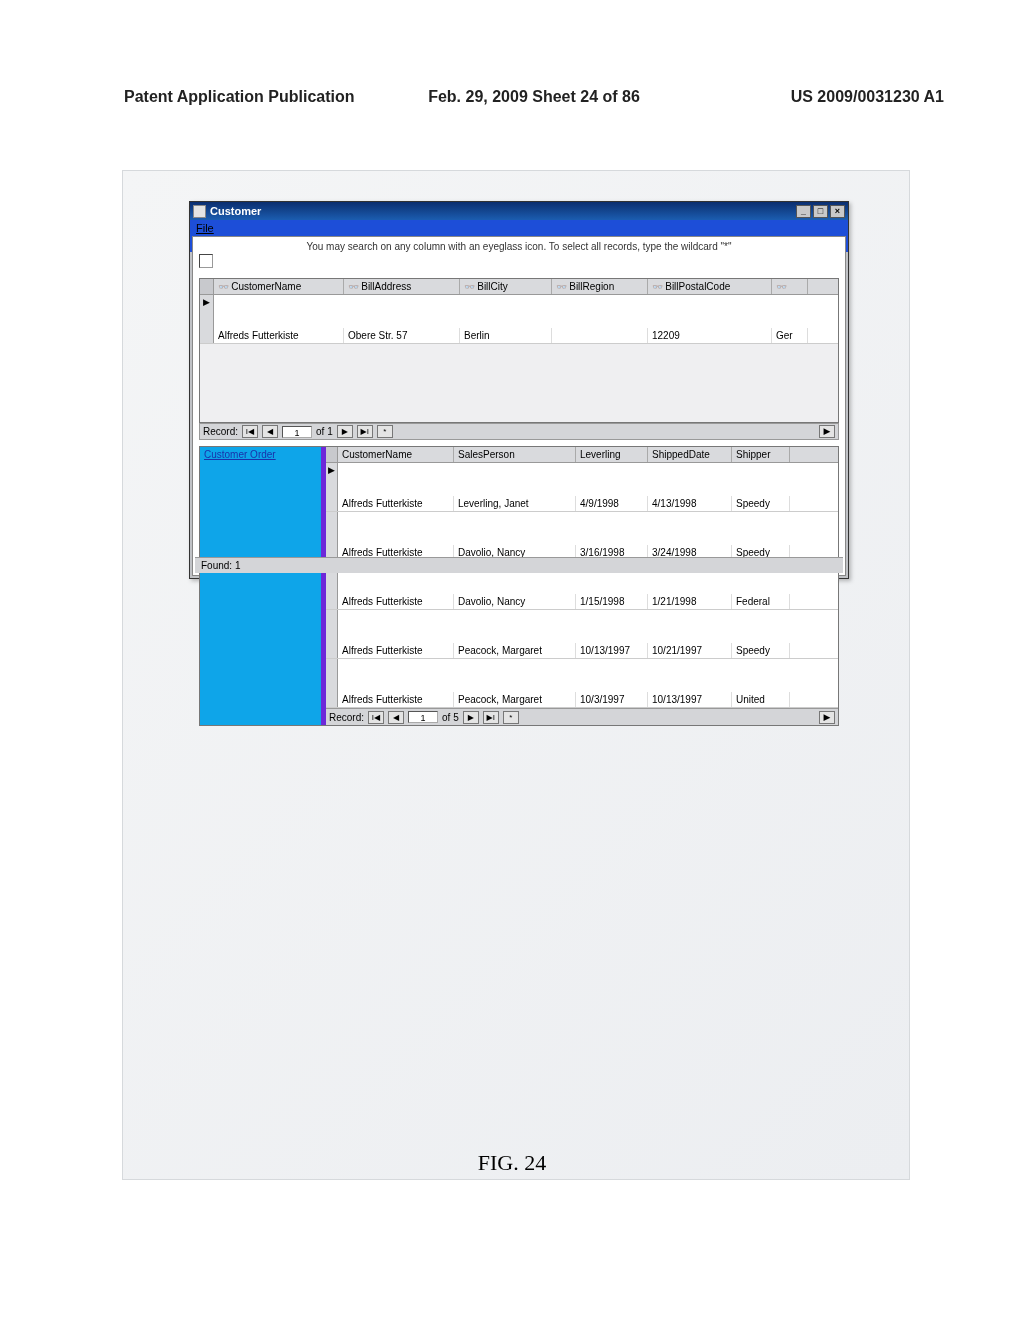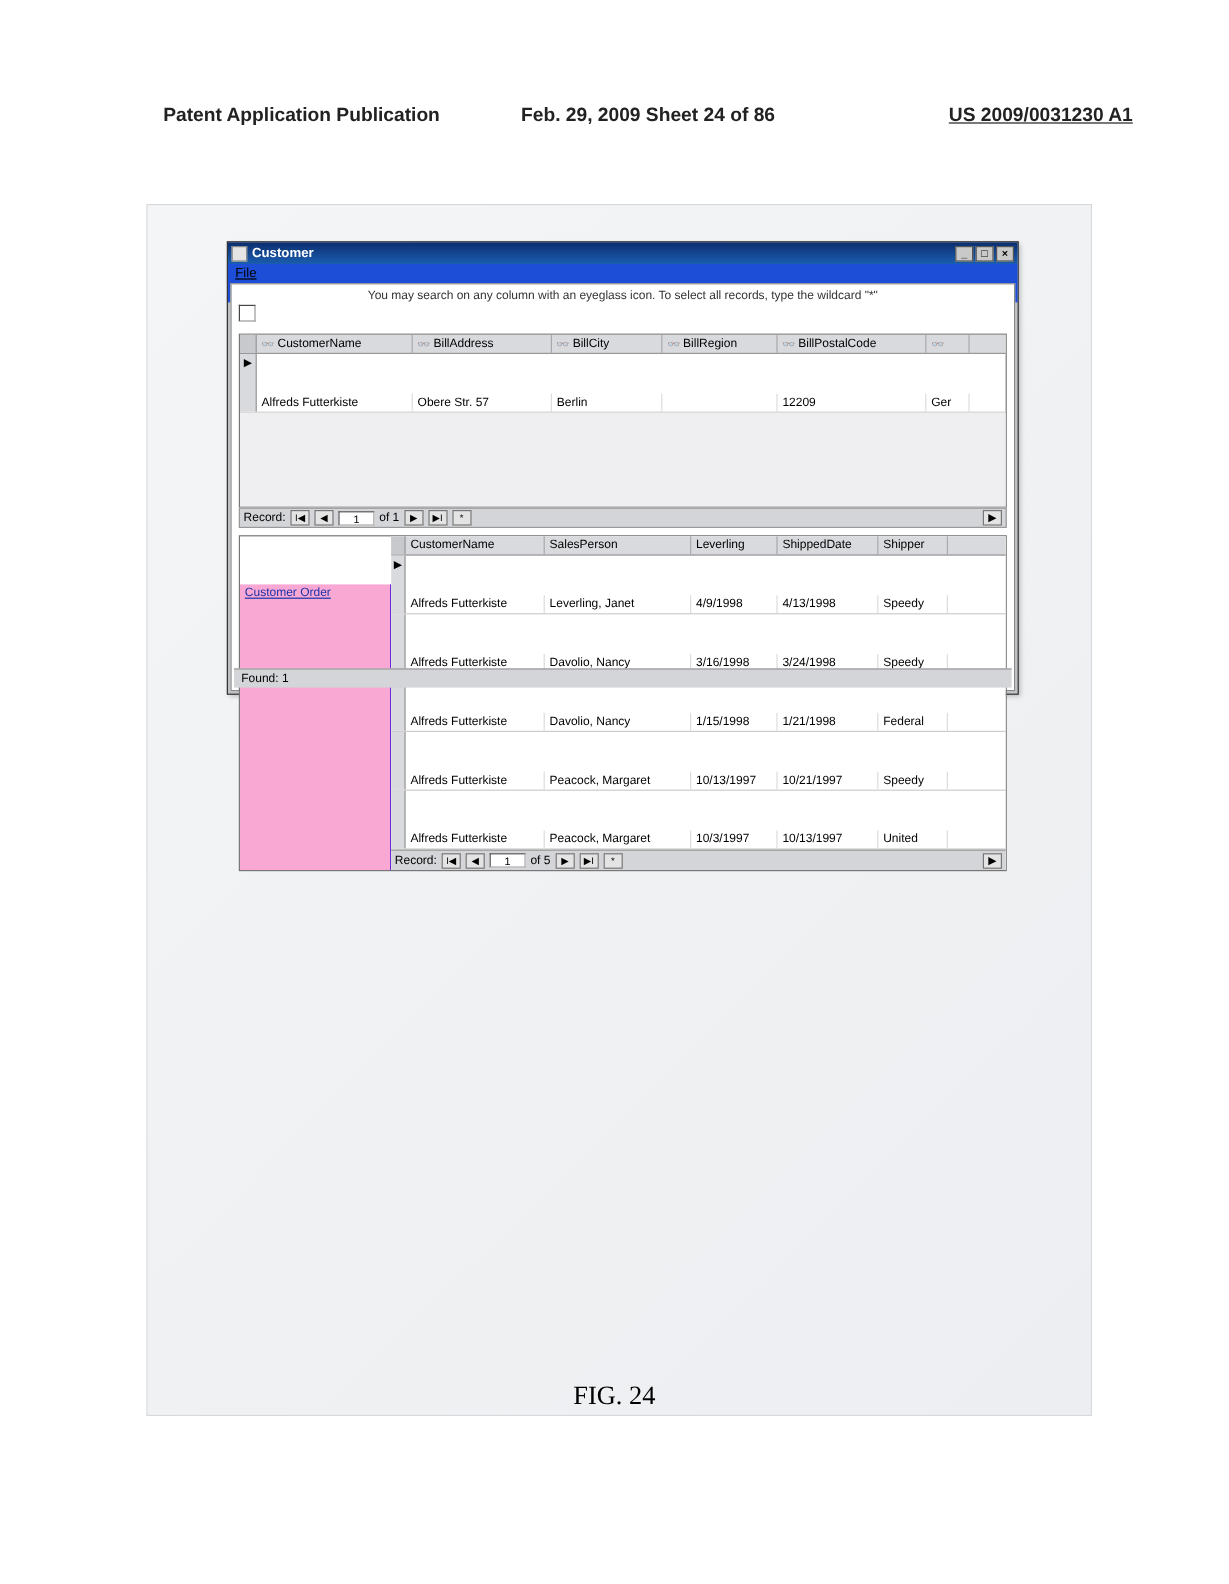--- a/index.html
+++ b/index.html
@@ -1,21 +1,21 @@
 <!DOCTYPE html>
 <html><head>
 <meta charset="utf-8">
 <style>
   * { box-sizing: border-box; margin: 0; padding: 0; }
   html, body { width: 1024px; height: 1320px; background: #fff; font-family: Arial, Helvetica, sans-serif; color: #000; }
   .page { position: relative; width: 1024px; height: 1320px; }
-  .header-line { position: absolute; top: 88px; left: 136px; right: 80px; font-size: 16px; color: #222; font-weight: bold; }
+  .header-line { position: absolute; top: 88px; left: 124px; right: 80px; font-size: 16px; color: #222; font-weight: bold; }
   .header-left { float: left; }
   .header-center { position: absolute; left: 50%; transform: translateX(-50%); }
-  .header-right { float: right; text-decoration: underline; }
+  .header-right { float: right; }
 
   .figure-area { position: absolute; top: 170px; left: 122px; width: 788px; height: 1010px; background: linear-gradient(135deg,#f4f5f6,#eceef1); border: 1px solid #d6d9dc; }
 
   .window { position: absolute; top: 30px; left: 66px; width: 660px; height: 378px; background: #c0c2c6; border: 1px solid #333; box-shadow: 2px 2px 4px rgba(0,0,0,.25); }
   .titlebar { height: 18px; background: linear-gradient(#0b2e6f,#1b5db0); color: #fff; font-size: 11px; font-weight: bold; display: flex; align-items: center; padding: 0 3px; }
   .title-icon { width: 13px; height: 13px; background: #e4e4e4; margin-right: 4px; border: 1px solid #888; }
   .title-text { flex: 1; }
   .title-btns { display: flex; gap: 2px; }
   .tbtn { width: 15px; height: 13px; background: #c9c9c9; border: 1px solid #555; font-size: 9px; line-height: 11px; text-align: center; color: #000; }
   .menubar { height: 32px; background: #1d4ed8; font-size: 11px; padding-left: 6px; line-height: 16px; }
@@ -36,21 +36,21 @@
   .gc { padding: 2px 4px; border-right: 1px solid #ddd; white-space: nowrap; overflow: hidden; margin-top: 33px; }
   .grid-space { height: 78px; background: #efeff1; }
 
   .recbar { display: flex; align-items: center; background: #d4d5d8; border: 1px solid #999; font-size: 10px; padding: 1px 3px; height: 17px; gap: 4px; margin: 0 6px; }
   .nav-btn { width: 16px; height: 13px; border: 1px solid #777; background: #e4e4e4; font-size: 8px; text-align: center; line-height: 11px; }
   .rec-num { width: 30px; text-align: center; background: #fff; border: 1px inset #aaa; height: 12px; font-size: 9px; line-height: 12px; }
   .rec-spacer { flex: 1; }
   .hbar-end { width: 16px; height: 13px; background: #e4e4e4; border: 1px solid #777; font-size: 9px; line-height: 11px; text-align: center; }
 
   .split { display: flex; margin: 6px 6px 0 6px; border: 1px solid #777; }
-  .split-left { width: 126px; background: #f9a8d4; border-right: 1px solid #6d28d9; font-size: 10px; padding: 2px 4px; margin-top: 40px; }
+  .split-left { width: 126px; background: #0ea5e9; border-right: 5px solid #6d28d9; font-size: 10px; padding: 2px 4px; }
   .tree-item { color: #1933aa; text-decoration: underline; }
   .split-right { flex: 1; background: #fff; }
   .sub-head { display: flex; background: #d9dadd; border-bottom: 1px solid #999; font-size: 10px; }
   .sub-head .gh { padding: 2px 4px; border-right: 1px solid #aaa; }
   .sub-row { display: flex; font-size: 10px; border-bottom: 1px solid #ccc; }
   .sub-row .rc { width: 12px; }
   .sub-row .gc { padding: 2px 4px; border-right: 1px solid #ddd; }
   .sub-rec { display:flex; align-items:center; background:#d4d5d8; border-top:1px solid #999; font-size:10px; padding:1px 3px; gap:4px; height:17px; }
 
   .status { position: absolute; left: 2px; right: 2px; bottom: 2px; height: 16px; background: #d4d5d8; border-top: 1px solid #999; font-size: 10px; padding-left: 6px; line-height: 16px; }

